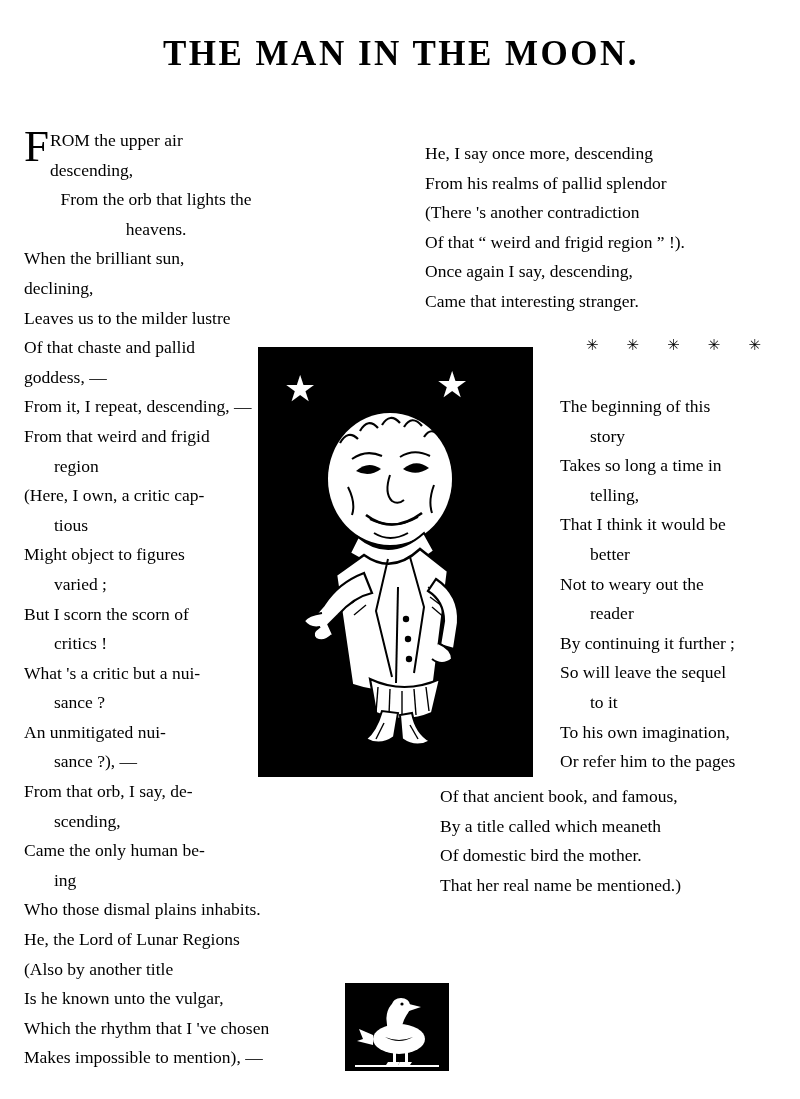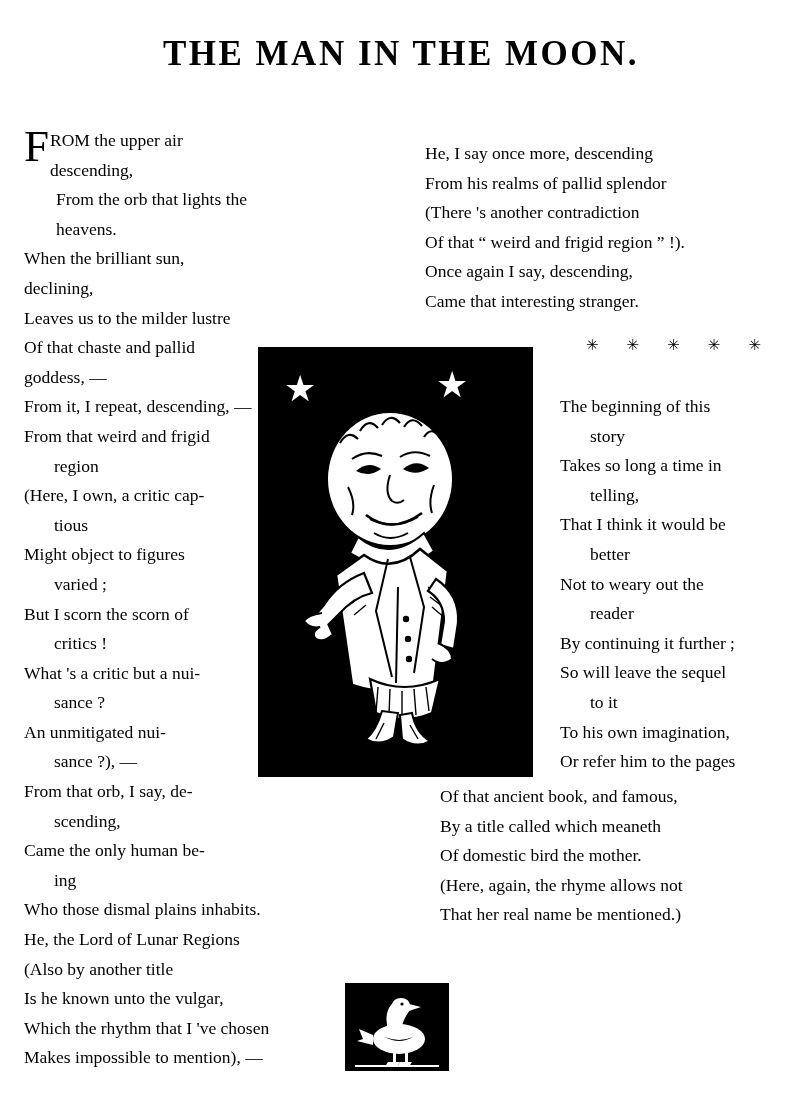--- a/index.html
+++ b/index.html
@@ -59,21 +59,21 @@
     left: 560px;
     width: 240px;
   }
   .col-right-bottom {
     top: 782px;
     left: 440px;
     width: 330px;
   }
 
   .ln { white-space: pre-wrap; }
-  .ind1 { padding-left: 32px; }
+  .ind1 { padding-left: 32px; text-align: center; }
   .ind2 { padding-left: 30px; }
 
   
   .just {
     text-align: justify;
     text-align-last: left;
   }
 
   
   .dropcap {
@@ -211,21 +211,20 @@
     <div class="ln just">So will leave the sequel</div>
     <div class="ln ind2">to it</div>
     <div class="ln">To his own imagination,</div>
     <div class="ln">Or refer him to the pages</div>
   </div>
 
   <div class="col col-right-bottom">
     <div class="ln">Of that ancient book, and famous,</div>
     <div class="ln">By a title called which meaneth</div>
     <div class="ln">Of domestic bird the mother.</div>
-    <div class="ln">(Here, again, the rhyme allows not</div>
     <div class="ln">That her real name be mentioned.)</div>
   </div>
 
   <div class="illus">
     <span class="star-l">★</span>
     <span class="star-r">★</span>
 
     <svg class="moonman" viewBox="0 0 235 380" xmlns="http://www.w3.org/2000/svg">
 
       <ellipse cx="112" cy="92" rx="62" ry="66" fill="#ffffff"></ellipse>

